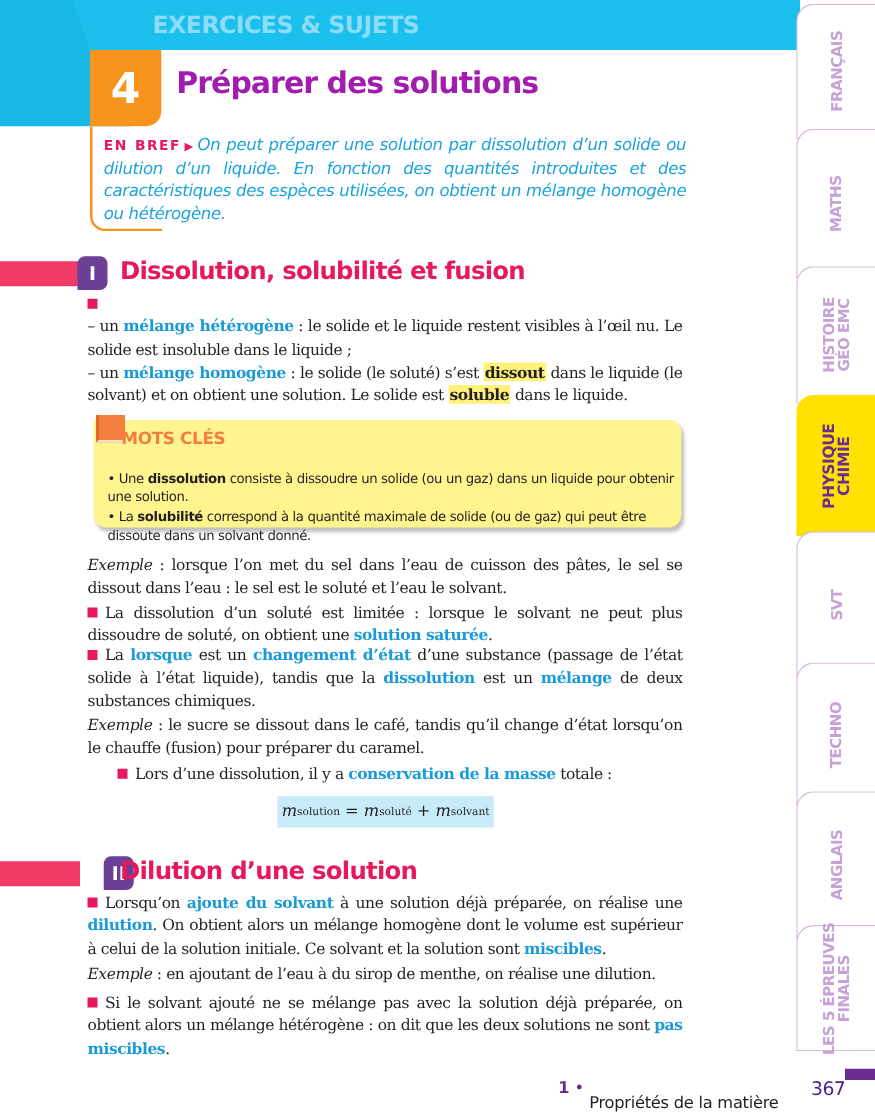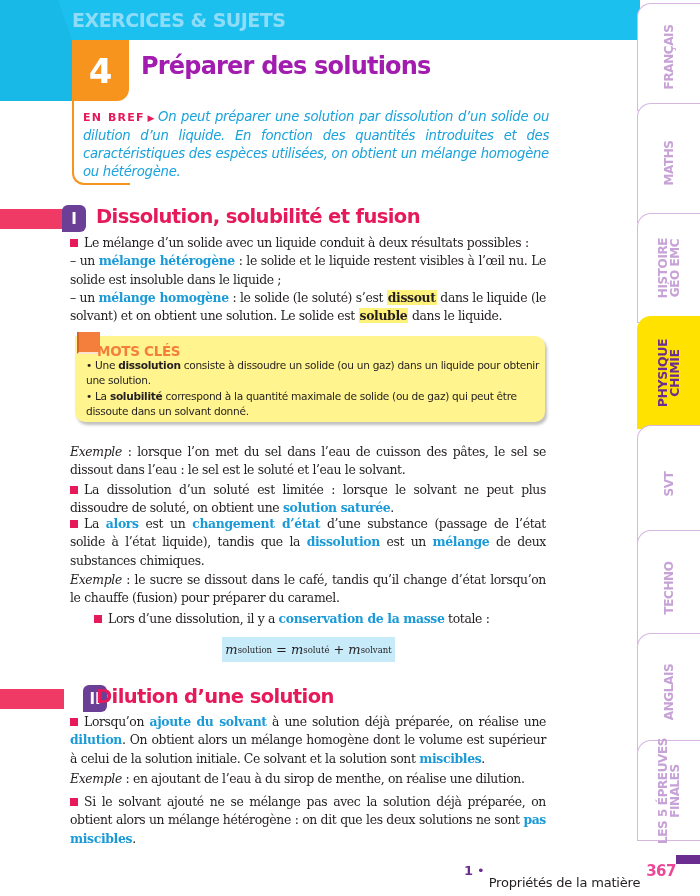--- a/index.html
+++ b/index.html
@@ -21,21 +21,21 @@
   .tab-cours {
     width: 82px; height: 40px; background: #0b80c7; color: #fff;
     font-family: "DejaVu Sans", sans-serif; font-weight: bold; font-size: 21px;
     display: flex; align-items: center; justify-content: center;
     letter-spacing: -0.5px; border-bottom-right-radius: 3px;
   }
   .tab-other {
     color: #8edcf8; font-family: "DejaVu Sans", sans-serif; font-weight: bold; font-size: 19px;
     letter-spacing: -0.5px; height: 40px; display: flex; align-items: center;
   }
-  .tab-exercices { }
+  .tab-exercices { margin-left: 50px; }
   .tab-corriges { margin-left: 52px; }
 
   .white-panel {
     position: absolute; left: 104px; top: 40px; width: 536px; height: 62px;
     background: #fff;
   }
   .chapter-num {
     position: absolute; left: 72px; top: 40px; width: 57px; height: 61px;
     background: #f7941d; border-bottom-right-radius: 12px;
     color: #fff; font-family: "DejaVu Sans", sans-serif; font-weight: bold; font-size: 34px;
@@ -95,21 +95,21 @@
   }
   .book-icon {
     position: absolute; left: 77px; top: 332px; width: 23px; height: 22px;
     background: #f47f3c; border-left: 2px solid #d9622a; border-bottom: 2px solid #fde2cc;
   }
   .mots-title {
     position: absolute; left: 97px; top: 343px;
     font-family: "DejaVu Sans", sans-serif; font-weight: bold; font-size: 13.5px; color: #f47f3c; letter-spacing: -0.3px;
   }
   .mots-text {
-    position: absolute; left: 86px; top: 358px; width: 455px;
+    position: absolute; left: 86px; top: 376px; width: 455px;
     font-family: "DejaVu Sans", sans-serif; font-size: 10.6px; line-height: 15.4px; color: #231f20; letter-spacing: -0.3px;
   }
   .mots-text b { font-weight: bold; }
 
   
   .formula {
     position: absolute; left: 222px; top: 637px; width: 173px; height: 25px;
     background: #c8ebfa; display: flex; align-items: center; justify-content: center;
     font-family: "DejaVu Serif", serif; font-size: 13px; color: #231f20;
   }
@@ -118,21 +118,21 @@
   .formula .op { margin: 0 4px; }
 
   
   .footer {
     position: absolute; right: 24px; top: 851px; display: flex; align-items: center;
     font-family: "DejaVu Sans", sans-serif;
   }
   .footer .chap-n { color: #6b2d90; font-weight: bold; font-size: 13px; }
   .footer .dot { color: #6b2d90; font-size: 13px; margin: 0 4px; }
   .footer .chap-name { font-size: 13px; color: #231f20; letter-spacing: -0.2px; margin-top: 24px; }
-  .footer .page { color: #ec4899; font-weight: bold; font-size: 15px; margin-left: 6px; letter-spacing: -0.5px; }
+  .footer .page { color: #4c1d95; font-weight: normal; font-size: 15px; margin-left: 26px; letter-spacing: -0.5px; }
   .footer-bar { position: absolute; right: 0; top: 855px; width: 24px; height: 9px; background: #6b2d90; }
 
   
   .side-tab {
     position: absolute; left: 637px; width: 63px;
     border: 1px solid #d7b7e0; border-right: none;
     border-radius: 14px 0 0 0; background: #fff;
     display: flex; align-items: center; justify-content: center;
   }
   .side-tab.active { background: #ffe200; border-color: #ffe200; }
@@ -158,21 +158,21 @@
 
 <div class="en-bref">
   <span class="label">EN BREF</span><span class="arrow">▶</span><span>On peut préparer une solution par dissolution d’un solide ou dilution d’un liquide. En fonction des quantités introduites et des caractéristiques des espèces utilisées, on obtient un mélange homogène ou hétérogène.</span>
 </div>
 
 <div class="sec-bar" style="top:209px;"></div>
 <div class="sec-badge" style="top:205px;">I</div>
 <h2 class="sec-title" style="top:205px;">Dissolution, solubilité et fusion</h2>
 
 <div class="para" style="top:234px;">
-  <span class="sq"></span><span>Le mélange d’un solide avec un liquide conduit à deux résultats possibles :</span><br>
+  <span class="sq"></span><br>
   <span>– un </span><span class="kw">mélange hétérogène</span><span> : le solide et le liquide restent visibles à l’œil nu. Le solide est insoluble dans le liquide ;</span><br>
   <span>– un </span><span class="kw">mélange homogène</span><span> : le solide (le soluté) s’est </span><span class="hl">dissout</span><span> dans le liquide (le solvant) et on obtient une solution. Le solide est </span><span class="hl">soluble</span><span> dans le liquide.</span>
 </div>
 
 <div class="mots-box"></div>
 <div class="book-icon"></div>
 <div class="mots-title">MOTS CLÉS</div>
 <div class="mots-text">
   <span>• Une </span><b>dissolution</b><span> consiste à dissoudre un solide (ou un gaz) dans un liquide pour obtenir une solution.</span><br>
   <span>• La </span><b>solubilité</b><span> correspond à la quantité maximale de solide (ou de gaz) qui peut être dissoute dans un solvant donné.</span>
@@ -180,21 +180,21 @@
 
 <div class="para" style="top:443px;">
   <span class="it">Exemple</span><span> : lorsque l’on met du sel dans l’eau de cuisson des pâtes, le sel se dissout dans l’eau : le sel est le soluté et l’eau le solvant.</span>
 </div>
 
 <div class="para" style="top:481px;">
   <span class="sq"></span><span>La dissolution d’un soluté est limitée : lorsque le solvant ne peut plus dissoudre de soluté, on obtient une </span><span class="kw">solution saturée</span><span>.</span>
 </div>
 
 <div class="para" style="top:515px;">
-  <span class="sq"></span><span>La </span><span class="kw">alors</span><span> est un </span><span class="kw">changement d’état</span><span> d’une substance (passage de l’état solide à l’état liquide), tandis que la </span><span class="kw">dissolution</span><span> est un </span><span class="kw">mélange</span><span> de deux substances chimiques.</span>
+  <span class="sq"></span><span>La </span><span class="kw">lorsque</span><span> est un </span><span class="kw">changement d’état</span><span> d’une substance (passage de l’état solide à l’état liquide), tandis que la </span><span class="kw">dissolution</span><span> est un </span><span class="kw">mélange</span><span> de deux substances chimiques.</span>
 </div>
 
 <div class="para" style="top:571px;">
   <span class="it">Exemple</span><span> : le sucre se dissout dans le café, tandis qu’il change d’état lorsqu’on le chauffe (fusion) pour préparer du caramel.</span>
 </div>
 
 <div class="para" style="top:610px;margin-left:24px;">
   <span class="sq"></span><span>Lors d’une dissolution, il y a </span><span class="kw">conservation de la masse</span><span> totale :</span>
 </div>
 

